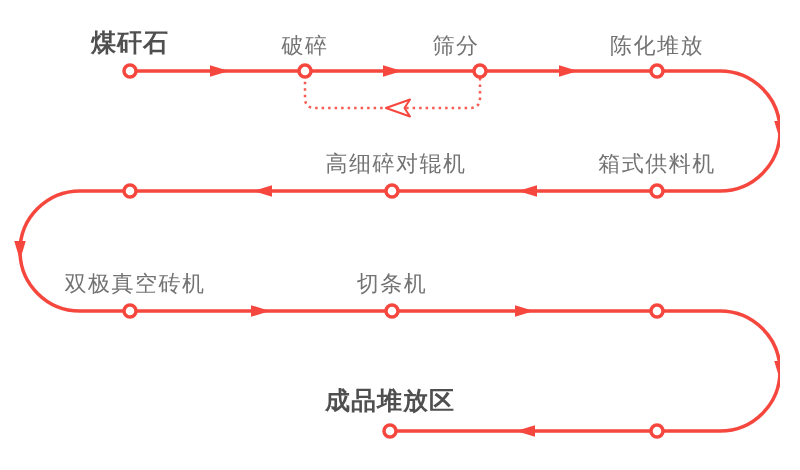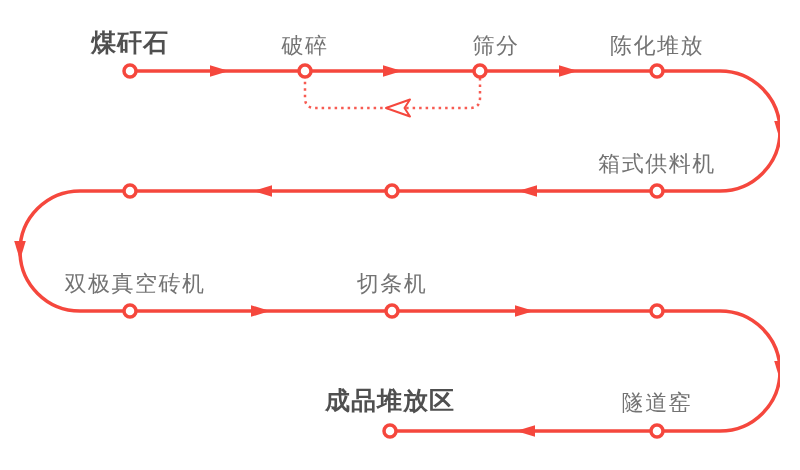--- a/index.html
+++ b/index.html
@@ -76,21 +76,21 @@
       <circle cx="130" cy="311" r="6"></circle>
       <circle cx="392" cy="311" r="6"></circle>
       <circle cx="657" cy="311" r="6"></circle>
       <circle cx="657" cy="431" r="6"></circle>
       <circle cx="390" cy="431" r="6"></circle>
     </g>
   </svg>
 
   <div class="lbl emphasis" style="left:130px; top:28px">煤矸石</div>
   <div class="lbl" style="left:305px; top:33px">破碎</div>
-  <div class="lbl" style="left:496px; top:33px">筛分</div>
+  <div class="lbl" style="left:456px; top:33px">筛分</div>
   <div class="lbl" style="left:657px; top:33px">陈化堆放</div>
   <div class="lbl" style="left:657px; top:151px">箱式供料机</div>
+  <div class="lbl" style="left:396px; top:151px">高细碎对辊机</div>
   <div class="lbl" style="left:392px; top:271px">切条机</div>
   <div class="lbl" style="left:135px; top:271px">双极真空砖机</div>
-  <div class="lbl" style="left:657px; top:390px">隧道窑</div>
   <div class="lbl emphasis" style="left:390px; top:386px">成品堆放区</div>
 
 </div>
 
 </body></html>

